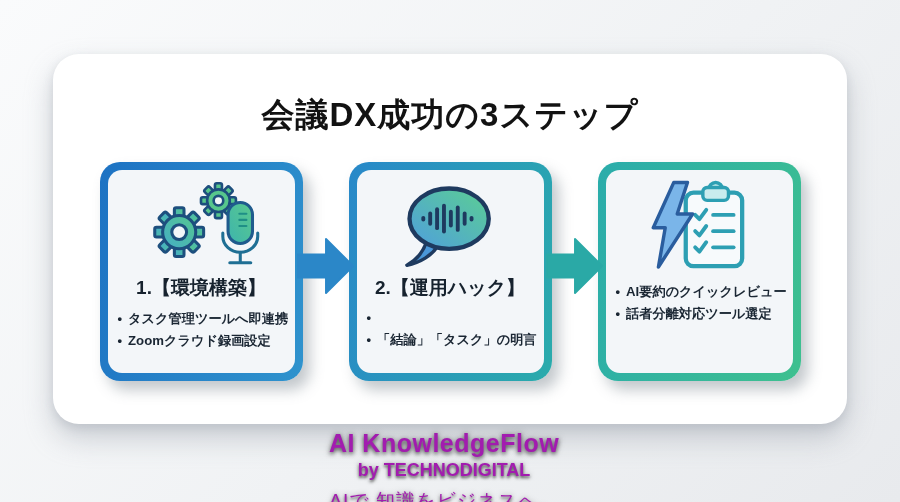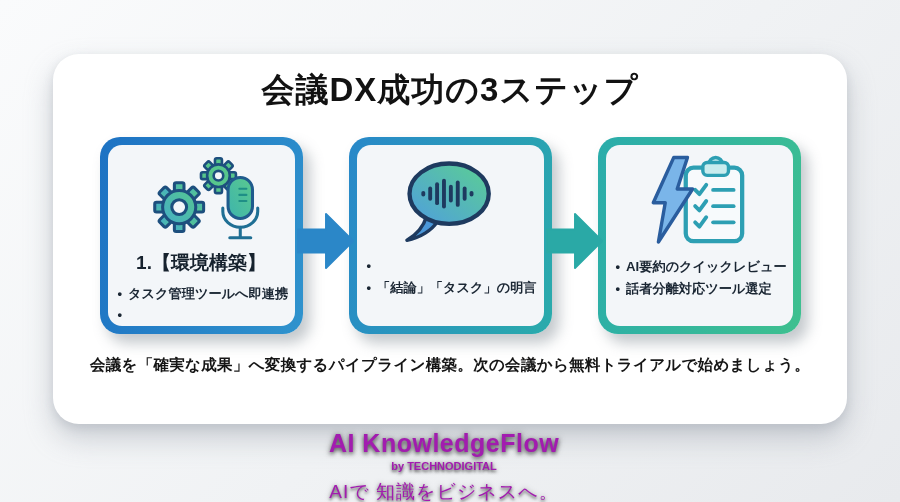--- a/index.html
+++ b/index.html
@@ -7,29 +7,29 @@
     width:900px;height:502px;overflow:hidden;position:relative;
     font-family:"Liberation Sans","DejaVu Sans",sans-serif;
     background:linear-gradient(135deg,#fafbfc 0%,#f0f2f4 55%,#e8eaed 100%);
   }
   .card{
     position:absolute;left:53px;top:54px;width:794px;height:370px;
     background:#ffffff;border-radius:26px;
     box-shadow:0 14px 28px rgba(150,158,168,.45),0 4px 10px rgba(150,158,168,.28);
   }
   .title{
-    margin-top:14px;text-align:center;
+    margin-top:39px;text-align:center;
     font-size:33px;font-weight:800;color:#121212;letter-spacing:1px;
   }
   .steps-row{
     display:flex;justify-content:center;align-items:flex-start;
     margin-top:24px;position:relative;
   }
   .step-card{
-    width:203px;height:197px;border-radius:20px;padding:8px;box-sizing:border-box;
+    width:203px;height:219px;border-radius:20px;padding:8px;box-sizing:border-box;
     box-shadow:7px 9px 14px rgba(96,110,122,.38);
     position:relative;z-index:1;flex:0 0 auto;
   }
   .step-inner{
     width:100%;height:100%;background:#f3f6f9;border-radius:14px;
     display:flex;flex-direction:column;align-items:center;box-sizing:border-box;
     padding-top:8px;
   }
   .icon-wrap{height:96px;display:flex;align-items:center;justify-content:center;}
   .step-label{
@@ -51,21 +51,21 @@
     letter-spacing:.3px;
   }
   .footer{
     position:absolute;left:0;top:429px;width:888px;text-align:center;color:#a21caf;
   }
   .footer .brand{
     font-size:25px;font-weight:800;letter-spacing:.5px;
     text-shadow:0 2px 4px rgba(40,40,40,.75),0 0 6px rgba(90,90,90,.5);
   }
   .footer .byline{
-    font-size:11px;font-weight:700;margin-top:2px;
+    font-size:18px;font-weight:700;margin-top:2px;
     text-shadow:0 2px 3px rgba(40,40,40,.7),0 0 5px rgba(90,90,90,.5);
   }
   .footer .slogan{
     font-size:19px;font-weight:400;margin-top:7px;letter-spacing:1px;
     text-shadow:0 2px 3px rgba(40,40,40,.7),0 0 5px rgba(90,90,90,.5);
   }
 </style>
 </head>
 <body>
 
@@ -123,20 +123,21 @@
           </svg>
         </div>
         <div class="step-label">1.【環境構築】</div>
         <ul class="bullet-list">
           <li>
               <span class="dot">•</span>
               <span>タスク管理ツールへ即連携</span>
             </li>
           <li>
               <span class="dot">•</span>
+              <span>Zoomクラウド録画設定</span>
             </li>
         </ul>
       </div>
     </div>
 
     <div class="arrow">
       <svg width="58" height="64" viewBox="0 0 60 66">
         <polygon points="1,21 30,21 30,5 58,33 30,61 30,45 1,45" fill="#2b87c8" stroke="#2b87c8" stroke-width="2" stroke-linejoin="round"></polygon>
       </svg>
     </div>
@@ -158,20 +159,21 @@
               <line x1="42" y1="38" x2="42" y2="50"></line>
               <line x1="50" y1="33" x2="50" y2="55"></line>
               <line x1="58" y1="29" x2="58" y2="59"></line>
               <line x1="66" y1="36" x2="66" y2="52"></line>
               <line x1="74" y1="31" x2="74" y2="57"></line>
               <line x1="82" y1="38" x2="82" y2="50"></line>
               <line x1="90" y1="43" x2="90" y2="45"></line>
             </g>
           </svg>
         </div>
+        <div class="step-label">2.【運用ハック】</div>
         <ul class="bullet-list">
           <li>
               <span class="dot">•</span>
             </li>
           <li>
               <span class="dot">•</span>
               <span>「結論」「タスク」の明言</span>
             </li>
         </ul>
       </div>
@@ -209,20 +211,19 @@
           <li>
               <span class="dot">•</span>
               <span>話者分離対応ツール選定</span>
             </li>
         </ul>
       </div>
     </div>
 
   </div>
 
-  <div class="tagline">会議を「確実な成果」へ変換するパイプライン構築。次の会議から無料トライアルで始めましょう。</div>
 </div>
 
 <div class="footer">
   <div class="brand">AI KnowledgeFlow</div>
   <div class="byline">by TECHNODIGITAL</div>
   <div class="slogan">AIで 知識をビジネスへ。</div>
 </div>
 
 </body></html>

